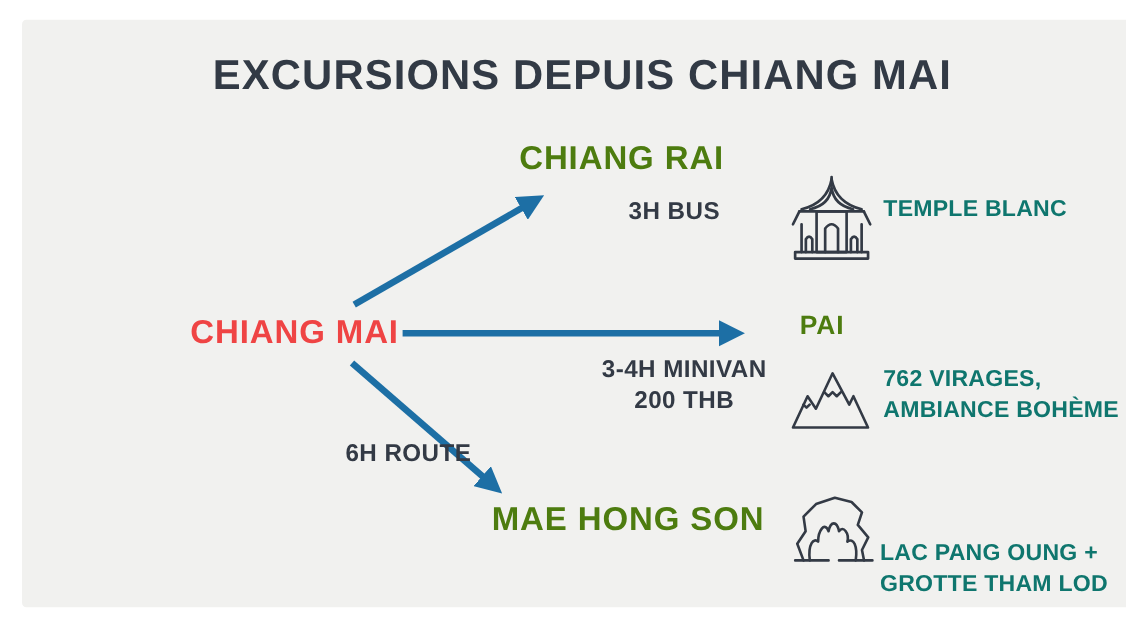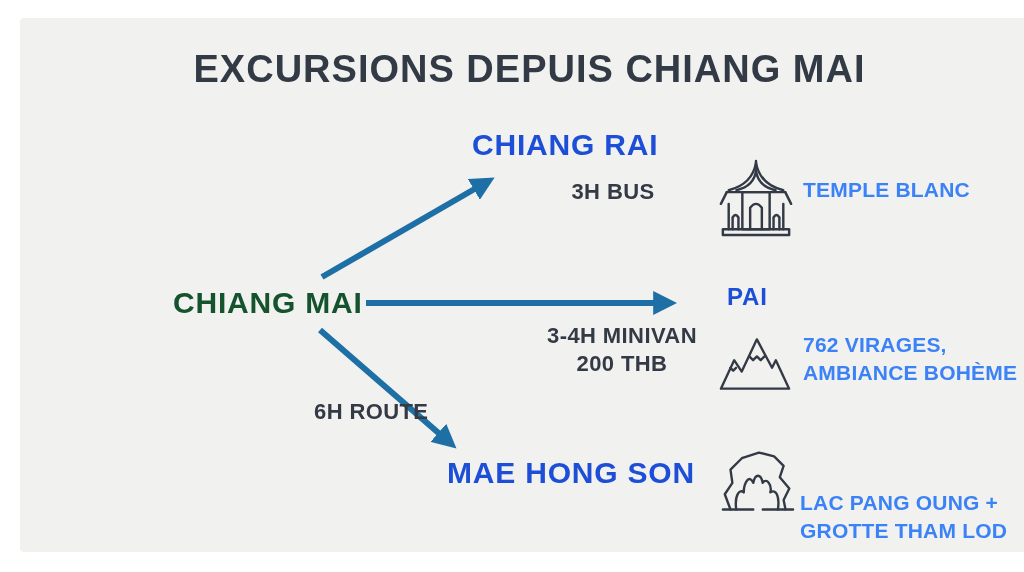--- a/index.html
+++ b/index.html
@@ -11,30 +11,30 @@
   }
   .card{
     position:absolute;left:20px;top:18px;width:984px;height:534px;
     background:#f1f1ef;border-radius:4px;
   }
   .abs{position:absolute;padding-left:35px;}
   .title{
     left:0;right:0;top:48px;text-align:center;
     font-size:38px;font-weight:700;letter-spacing:1px;color:#323a45;
   }
-  .dest-name{font-size:30px;font-weight:700;letter-spacing:0.8px;color:#1d4ed8;}
-  .origin-name{font-size:30px;font-weight:700;letter-spacing:0.8px;color:#14532d;}
+  .dest-name{font-size:30px;font-weight:700;letter-spacing:0.8px;color:#4d7c0f;}
+  .origin-name{font-size:30px;font-weight:700;letter-spacing:0.8px;color:#ef4444;}
   .pai-name{font-size:24px;}
   .transport{
     font-size:22px;font-weight:700;letter-spacing:0.4px;
     text-align:center;line-height:1.28;color:#333a45;
   }
   .highlight{
     font-size:21px;font-weight:700;letter-spacing:0.2px;
-    line-height:1.35;color:#3b82f6;
+    line-height:1.35;color:#0f766e;
   }
   svg.arrows{position:absolute;left:0;top:0;pointer-events:none;}
   .icon svg{display:block;}
 </style>
 </head>
 <body>
 
 <div class="card abs"></div>
 
 <svg class="arrows" width="1024" height="572" viewBox="0 0 1024 572">

